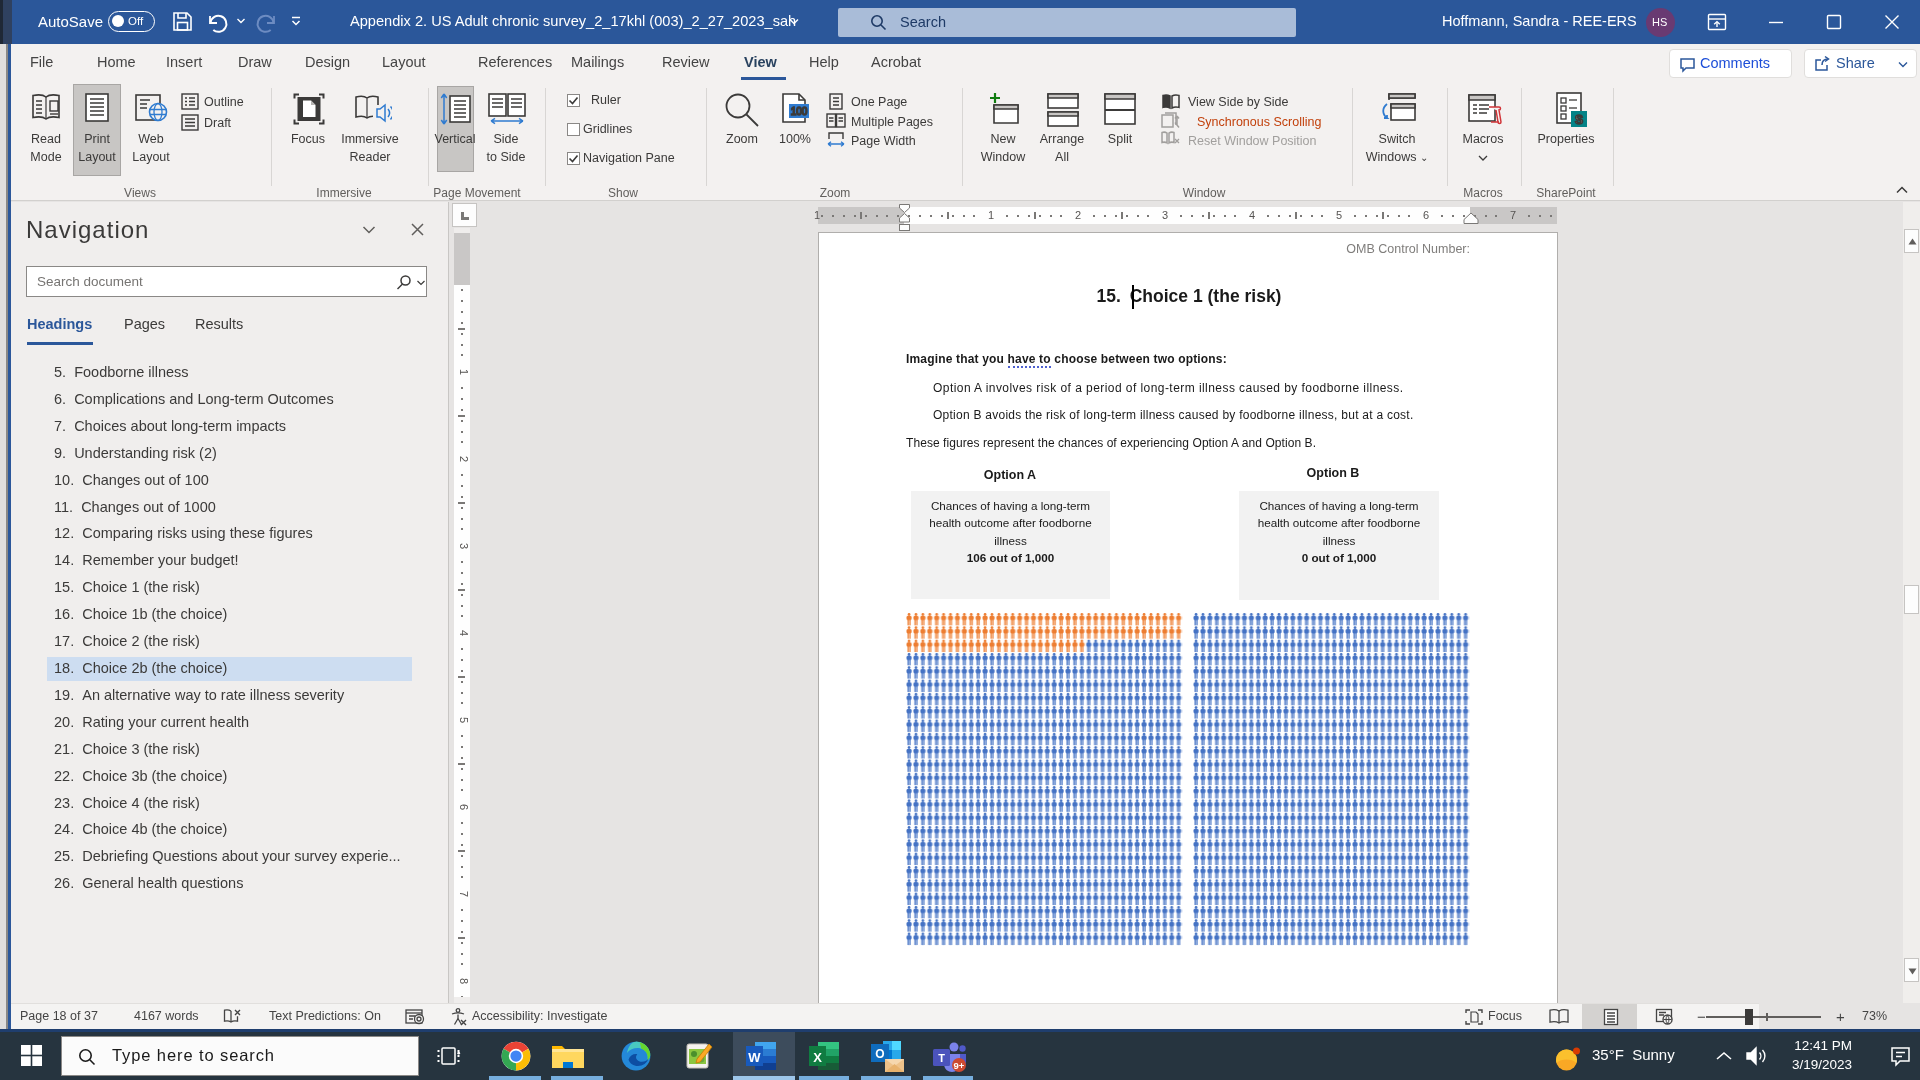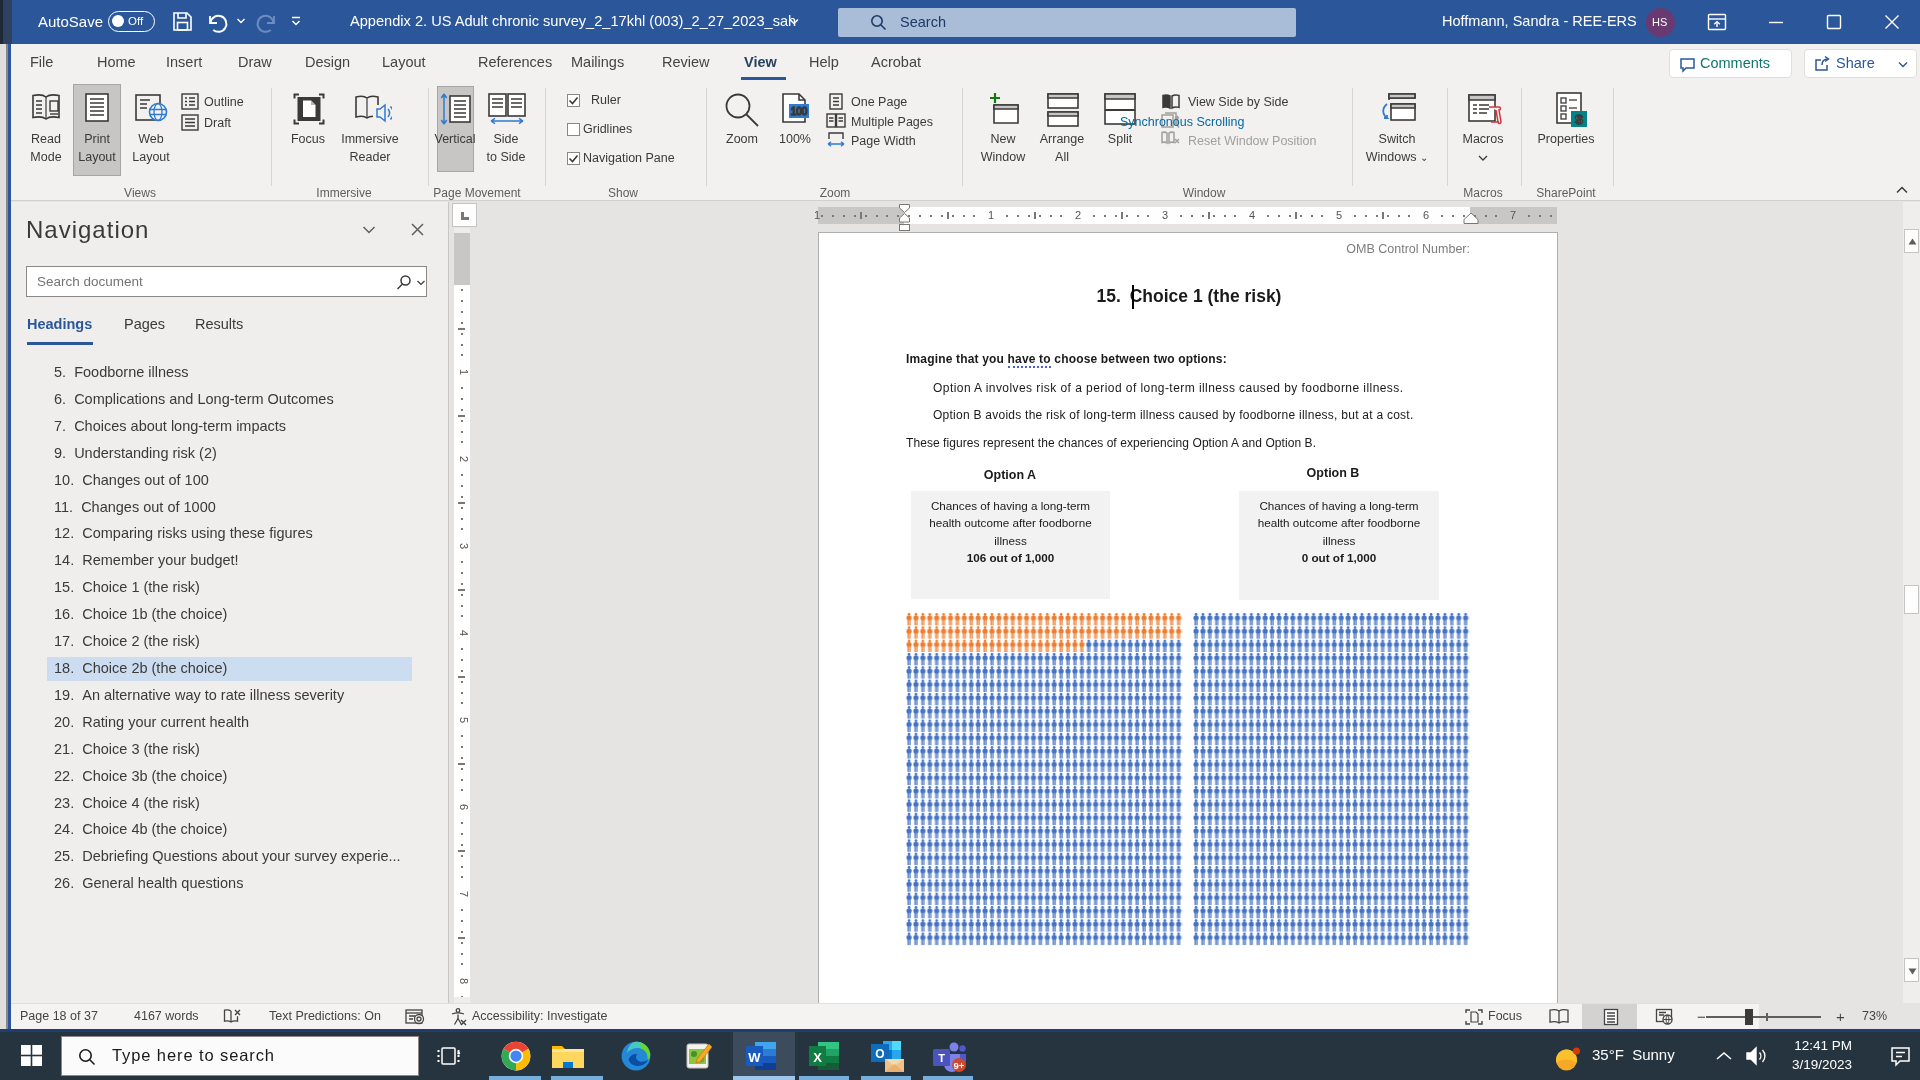--- a/index.html
+++ b/index.html
@@ -99,21 +99,21 @@
   <div class="abs nw" style="left:651px;top:10px;">Review</div>
   <div class="abs nw" style="left:733px;top:10px;font-weight:bold;color:#29425f;">View</div>
   <div class="abs" style="left:730px;top:33px;width:45px;height:3px;background:#2b579a;"></div>
   <div class="abs nw" style="left:798px;top:10px;">Help</div>
   <div class="abs nw" style="left:860px;top:10px;">Acrobat</div>
 
   <div class="abs" style="left:1658px;top:5px;width:123px;height:29px;background:#fff;border:1px solid #e0dedc;border-radius:4px;">
     <svg class="abs" style="left:9px;top:6px;" width="17" height="17" viewBox="0 0 17 17" fill="none" stroke="#2b579a" stroke-width="1.5">
       <path d="M2 3 h13 v9 h-8 l-3 3 v-3 h-2 z"></path>
     </svg>
-    <div class="abs nw" style="left:30px;top:5px;color:#0f766e;font-size:14.5px;">Comments</div>
+    <div class="abs nw" style="left:30px;top:5px;color:#1d4ed8;font-size:14.5px;">Comments</div>
   </div>
 
   <div class="abs" style="left:1793px;top:5px;width:113px;height:29px;background:#fff;border:1px solid #e0dedc;border-radius:4px;">
     <svg class="abs" style="left:8px;top:5px;" width="18" height="18" viewBox="0 0 18 18" fill="none" stroke="#2b579a" stroke-width="1.5">
       <path d="M8 5 h-5 v10 h11 v-5"></path>
         <path d="M9 10 c0-4 2-6 6-6"></path>
         <path d="M12 1.5 L15.5 4 L12 6.5"></path>
     </svg>
     <div class="abs nw" style="left:31px;top:5px;color:#2b579a;font-size:14.5px;">Share</div>
     <svg class="abs" style="left:92px;top:10px;" width="12" height="10" viewBox="0 0 12 10" fill="none" stroke="#2b579a" stroke-width="1.4">
@@ -281,21 +281,21 @@
   <svg class="abs" style="left:1150px;top:12px;" width="20" height="16" viewBox="0 0 20 16" fill="none" stroke="#3b3a39" stroke-width="1.5">
     <path d="M9 2 c-2-1.2-5-1.2-7-0.6 v12 c2-0.6 5-0.6 7 0.6 z" fill="#3b3a39"></path>
     <path d="M11 2 c2-1.2 5-1.2 7-0.6 v12 c-2-0.6-5-0.6-7 0.6 z"></path>
   </svg>
   <div class="abs nw" style="left:1177px;top:13px;">View Side by Side</div>
   <svg class="abs" style="left:1150px;top:30px;" width="20" height="17" viewBox="0 0 20 17" fill="none" stroke="#a19f9d" stroke-width="1.5">
     <rect x="1" y="3" width="11" height="12"></rect>
       <path d="M4 1 h11 v12"></path>
     <path d="M16 4 v9 M16 4 l-2 2.4 M16 4 l2 2.4 M16 13 l-2-2.4 M16 13 l2 2.4"></path>
   </svg>
-  <div class="abs nw" style="left:1109px;top:33px;color:#0369a1;">Synchronous Scrolling</div>
+  <div class="abs nw" style="left:1186px;top:33px;color:#c2410c;">Synchronous Scrolling</div>
   <svg class="abs" style="left:1150px;top:49px;" width="20" height="17" viewBox="0 0 20 17" fill="none" stroke="#a19f9d" stroke-width="1.5">
     <path d="M6 2 c-1.5-1-3.5-1-5-0.5 v10 c1.5-0.5 3.5-0.5 5 0.5 z"></path>
     <path d="M8 2 c1.5-1 3.5-1 5-0.5 v10 c-1.5-0.5-3.5-0.5-5 0.5 z"></path>
     <path d="M14 8 l4 4 m0-4 l-4 4" stroke-width="1.3"></path>
   </svg>
   <div class="abs nw" style="left:1177px;top:52px;color:#a19f9d;">Reset Window Position</div>
   <div class="glabel" style="left:1193px;">Window</div>
   <div class="gdiv" style="left:1341px;"></div>
 
   <svg class="abs" style="left:1368px;top:10px;" width="38" height="36" viewBox="0 0 38 36" fill="none" stroke="#3b3a39" stroke-width="1.6">

